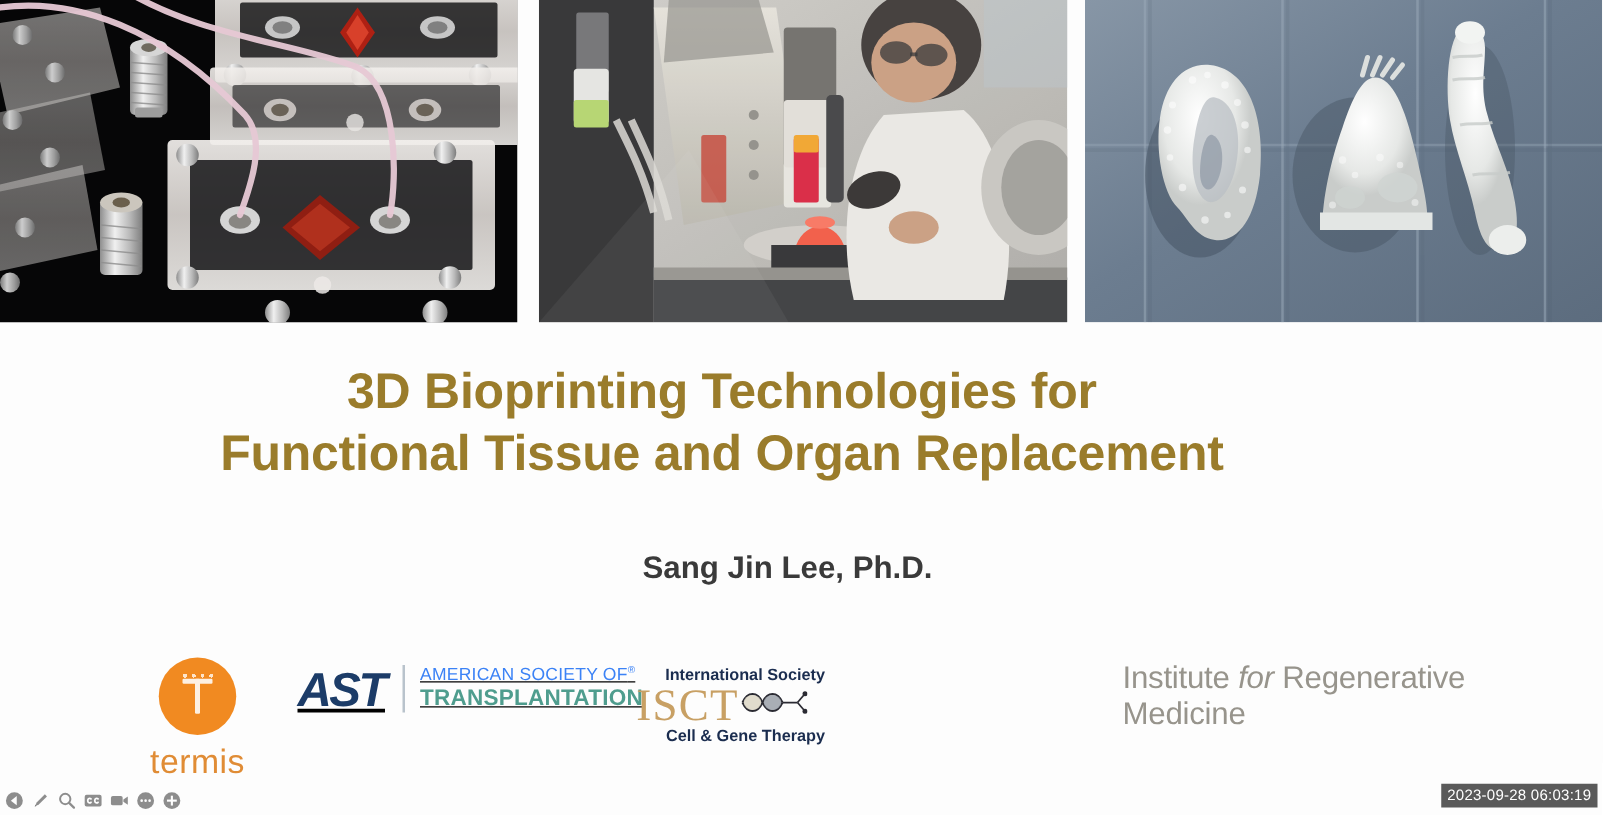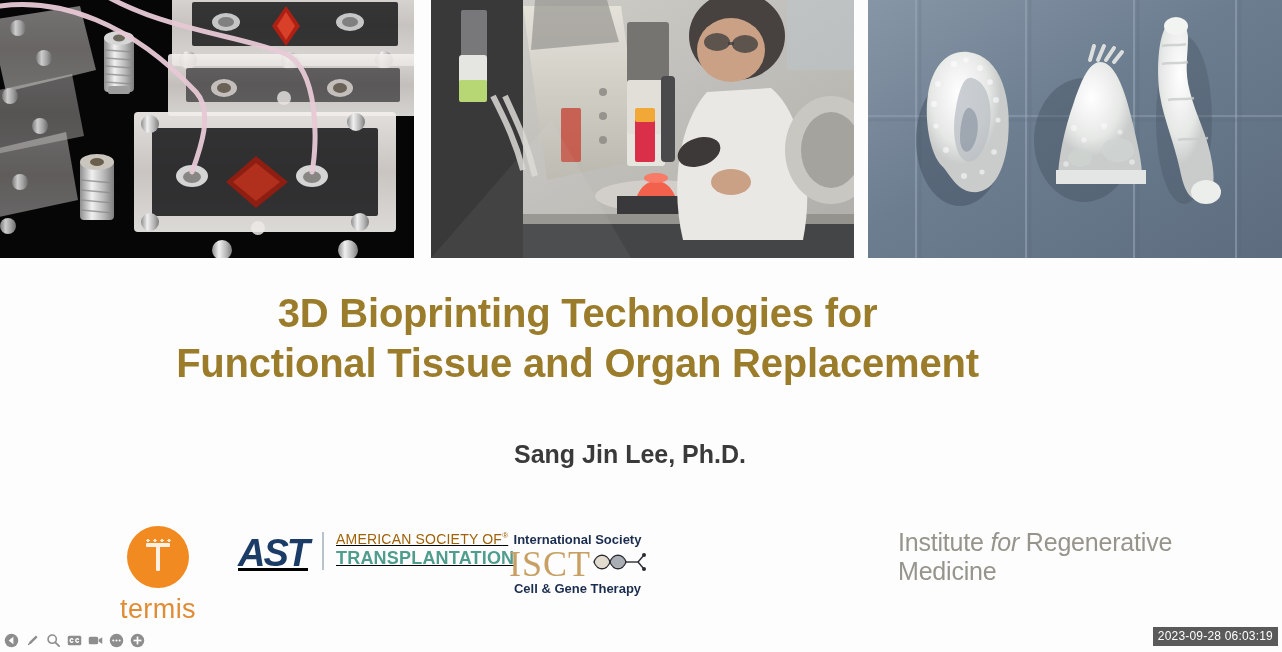--- a/index.html
+++ b/index.html
@@ -147,39 +147,39 @@
   #ast-divider {
     width: 2px;
     height: 38px;
     background: #b9c3cc;
     margin: 0 12px 0 14px;
   }
   #ast-words { line-height: 1.12; }
   #ast-line1 {
     font-family: "Liberation Sans", sans-serif;
     font-size: 14px;
-    color: #a16207;
+    color: #3b82f6;
     letter-spacing: 0.2px;
   }
   #ast-line1 sup { font-size: 8px; }
   #ast-line2 {
     font-family: "Liberation Sans", sans-serif;
     font-weight: bold;
     font-size: 18px;
     color: #4f9d8e;
     letter-spacing: 0.2px;
   }
 
   
   #logo-isct {
     position: absolute;
     left: 495px;
     top: 20px;
     width: 165px;
-    text-align: center;
+    text-align: right;
   }
   #isct-top {
     font-family: "Liberation Sans", sans-serif;
     font-weight: bold;
     font-size: 13px;
     color: #1b2d4f;
   }
   #isct-mid {
     display: flex;
     align-items: center;

